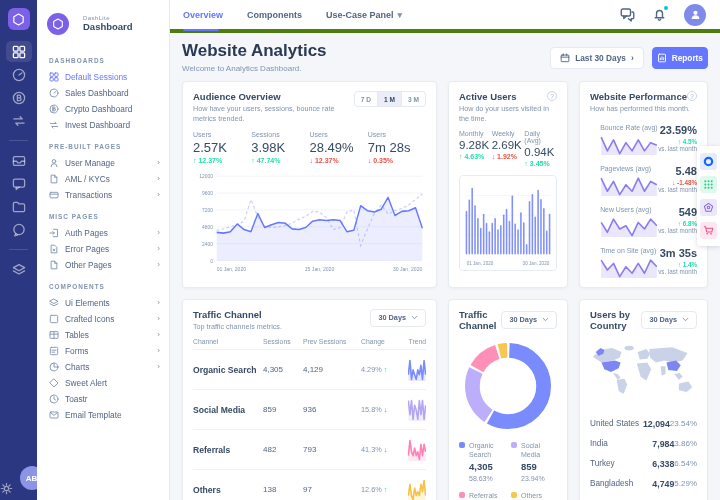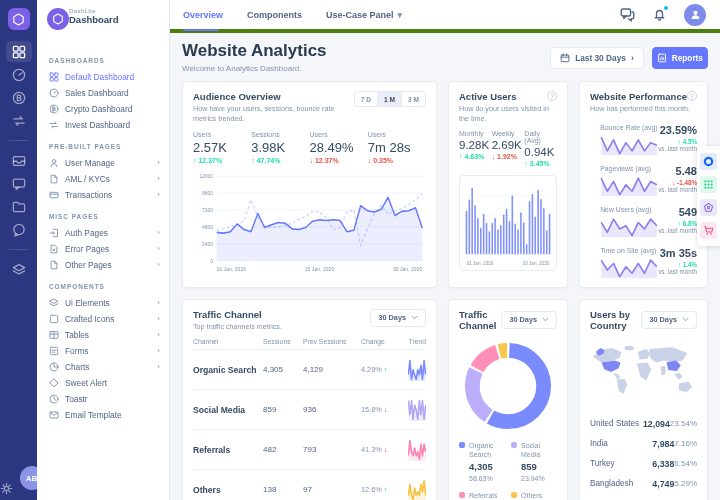--- a/index.html
+++ b/index.html
@@ -14,21 +14,21 @@
   .ritem{width:26px;height:21px;display:flex;align-items:center;justify-content:center;
     color:rgba(255,255,255,.55);margin:1px 0;border-radius:5px;cursor:pointer}
   .ritem.active{color:#fff;background:rgba(255,255,255,.10)}
   .rdiv{width:19px;border-top:1px solid rgba(255,255,255,.15);margin:8px 0}
   .rail-bottom{margin-top:auto;display:flex;align-items:flex-end}
   .rail-avatar{width:24px;height:24px;border-radius:50%;background:#8b94e6;color:#fff;
     font-size:8px;font-weight:bold;display:flex;align-items:center;justify-content:center;margin:10px 0 10px;cursor:pointer}
 
   
   .sidebar{width:133px;background:#fff;border-right:1px solid #e5e9f2;flex-shrink:0;display:flex;flex-direction:column}
-  .brand{display:flex;gap:0;padding:8px 0 6px 10px;height:45px}
+  .brand{display:flex;align-items:center;gap:14px;padding:8px 0 6px 10px;height:45px}
   .brand-mark{width:22px;height:22px;border-radius:50%;background:#7b61e8;color:#fff;
     display:flex;align-items:center;justify-content:center}
   .brand-sub{font-size:6px;color:#8094ae;letter-spacing:.4px}
   .brand-name{font-size:9.5px;font-weight:bold;color:#364a63}
   .menu{padding:2px 0 0 12px;overflow:hidden}
   .sec-title{font-size:6.4px;font-weight:bold;letter-spacing:1px;color:#8094ae;margin:10px 0 5px}
   .mitem{display:flex;align-items:center;gap:6px;height:16px;font-size:8.3px;color:#526484;cursor:pointer;padding-right:9px}
   .mitem .mic{color:#8094ae;display:flex}
   .mitem.active,.mitem.active .mic{color:#6576ff}
   .mitem .arrow{margin-left:auto;color:#8094ae;font-size:8px;line-height:1}
@@ -256,21 +256,21 @@
         <div class="sec-title">DASHBOARDS</div>
         <div class="mitem active">
           <span class="mic ic">
             <svg width="10" height="10" viewBox="0 0 12 12" fill="none" stroke="currentColor" stroke-width="1.1" stroke-linecap="round" stroke-linejoin="round">
               <rect x="1.2" y="1.2" width="4" height="4" rx="0.8"></rect>
               <rect x="6.8" y="1.2" width="4" height="4" rx="0.8"></rect>
               <rect x="1.2" y="6.8" width="4" height="4" rx="0.8"></rect>
               <rect x="6.8" y="6.8" width="4" height="4" rx="0.8"></rect>
             </svg>
           </span>
-          <span>Default Dashboard</span>
+          <span>Default Sessions</span>
         </div>
         <div class="mitem">
           <span class="mic ic">
             <svg width="10" height="10" viewBox="0 0 12 12" fill="none" stroke="currentColor" stroke-width="1.1" stroke-linecap="round" stroke-linejoin="round">
               <circle cx="6" cy="6" r="4.8"></circle>
               <path d="M6 6l2.4-1.8"></path>
             </svg>
           </span>
           <span>Sales Dashboard</span>
         </div>
@@ -855,21 +855,21 @@
           </svg>
           <div id="cn-rows">
               <div class="cn-row">
      <span class="nm">United States</span>
      <span class="vl">12,094</span>
      <span class="pc">23.54%</span>
    </div>
               <div class="cn-row">
      <span class="nm">India</span>
      <span class="vl">7,984</span>
-     <span class="pc">7.16%</span>
+     <span class="pc">3.86%</span>
    </div>
               <div class="cn-row">
      <span class="nm">Turkey</span>
      <span class="vl">6,338</span>
      <span class="pc">6.54%</span>
    </div>
               <div class="cn-row">
      <span class="nm">Bangladesh</span>
      <span class="vl">4,749</span>
      <span class="pc">5.29%</span>

